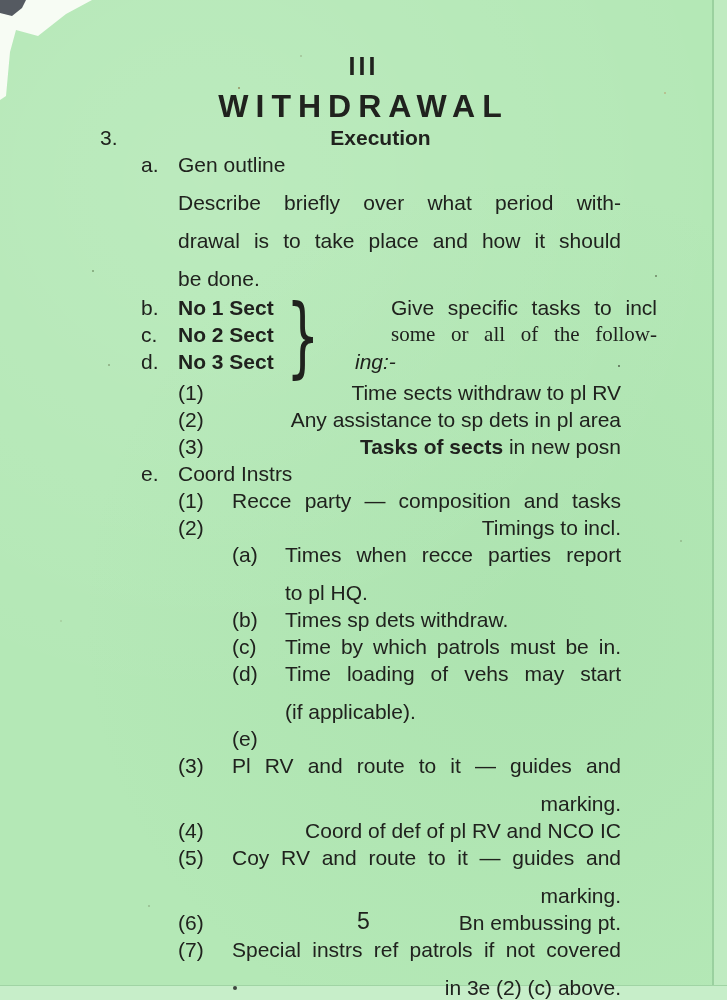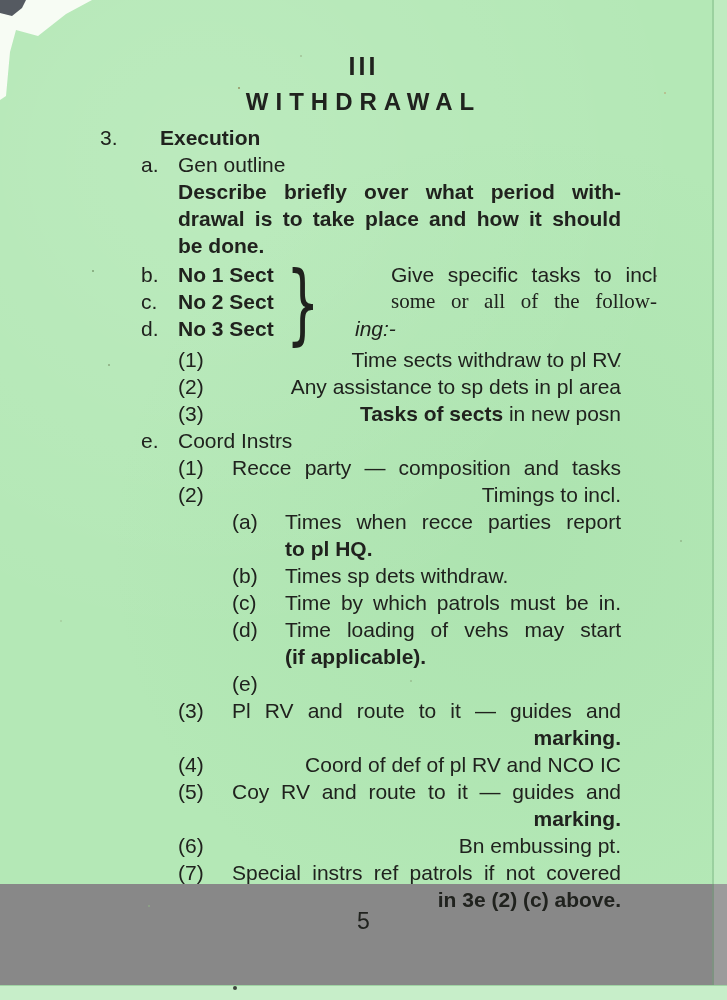--- a/index.html
+++ b/index.html
@@ -6,21 +6,21 @@
     --paper:#b4e8b6;
     --ink:#20221e;
   }
   html,body{margin:0;padding:0;}
   body{
     width:727px;height:1000px;overflow:hidden;
     font-family:"Liberation Sans","DejaVu Sans",sans-serif;
     background:#888;
   }
   .page{
-    position:relative;width:727px;height:884px;
+    position:relative;width:727px;height:1000px;
     background:
       radial-gradient(circle at 28% 18%, rgba(255,255,255,0.10), transparent 55%),
       radial-gradient(circle at 72% 62%, rgba(110,185,120,0.10), transparent 55%),
       var(--paper);
     color:var(--ink);
   }
   
   .tear-white{
     position:absolute;left:0;top:0;width:96px;height:102px;
     background:#f7fcf4;
@@ -44,37 +44,37 @@
     background:rgba(255,255,255,.16);
   }
   .speck{position:absolute;border-radius:50%;}
   
   .numeral{
     position:absolute;left:0;top:52px;width:727px;
     text-align:center;font-size:25px;font-weight:700;letter-spacing:3px;
   }
   .title{
     position:absolute;left:0;top:88px;width:727px;
-    text-align:center;font-size:24px;font-weight:700;letter-spacing:7px;
+    text-align:center;font-size:32px;font-weight:700;letter-spacing:7px;
   }
   .page-number{
     position:absolute;left:0;top:908px;width:727px;
     text-align:center;font-size:23px;font-weight:400;
   }
   
   .content{
     position:absolute;left:100px;top:126px;width:521px;
     font-size:21px;line-height:23px;
   }
   .line{position:relative;margin-top:4px;min-height:23px;}
-  .line.cont{margin-top:4px;font-weight:bold;}
+  .line.cont{margin-top:15px;}
   .lab{position:absolute;top:0;}
   .txt{display:block;}
   .b{font-weight:700;}
-  .lvl1 .lab{left:0;}    .lvl1 .txt{margin-left:60px;}
+  .lvl1 .lab{left:0;}    .lvl1 .txt{margin-left:40px;text-align:center;}
   .lvl2 .lab{left:41px;} .lvl2 .txt{margin-left:78px;}
   .lvl3 .lab{left:78px;} .lvl3 .txt{margin-left:132px;text-align:right;}
   .lvl4 .lab{left:132px;}.lvl4 .txt{margin-left:185px;}
   .just .txt{text-align:justify;text-align-last:justify;text-justify:inter-word;}
   
   .bcd{position:relative;height:81px;margin-top:6px;}
   .bcd-row{position:absolute;left:0;height:23px;}
   .bcd-row .lab{position:absolute;left:41px;top:0;}
   .bcd-row .bname{position:absolute;left:78px;top:0;font-weight:700;white-space:nowrap;}
   .bcd-r0{top:0;} .bcd-r1{top:27px;} .bcd-r2{top:54px;}

